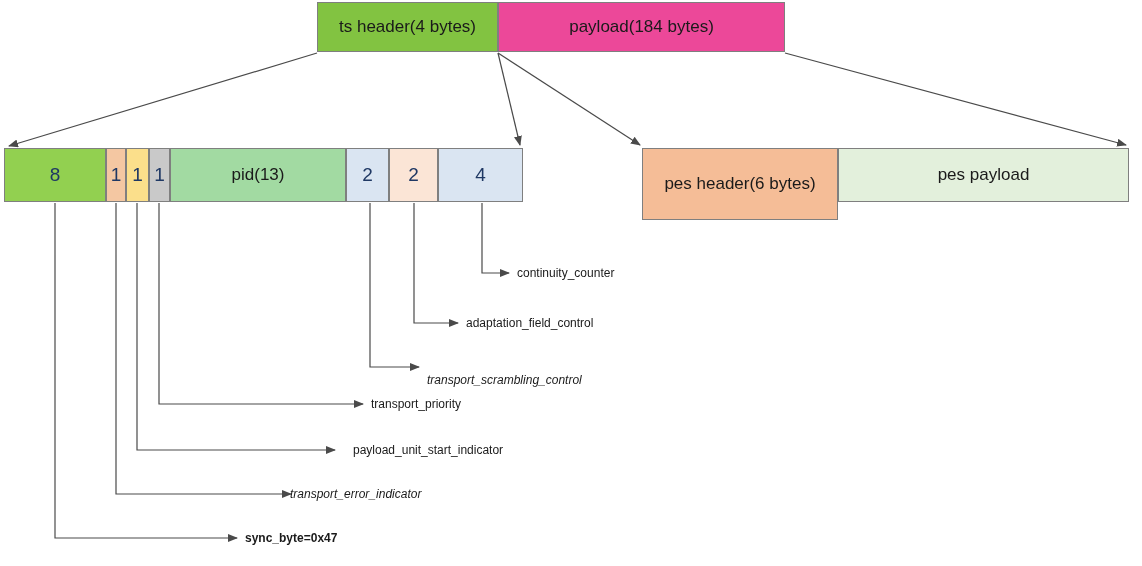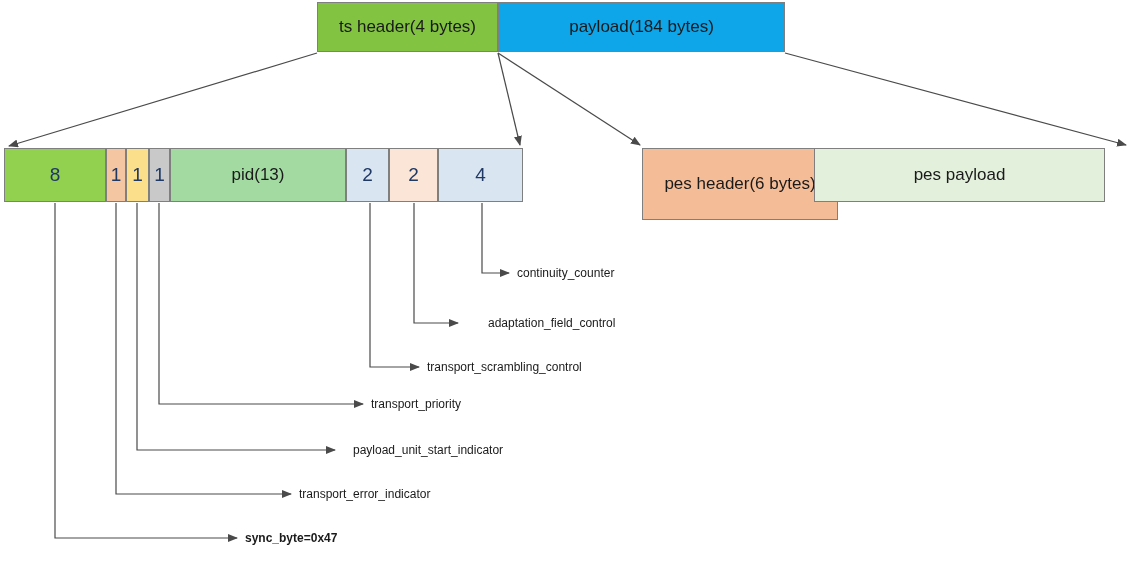--- a/index.html
+++ b/index.html
@@ -58,34 +58,34 @@
         <polyline points="414,203 414,323 458,323" fill="none" stroke="#4a4a4a" stroke-width="1.2" marker-end="url(#arrw)"></polyline>
         <polyline points="370,203 370,367 419,367" fill="none" stroke="#4a4a4a" stroke-width="1.2" marker-end="url(#arrw)"></polyline>
         <polyline points="159,203 159,404 363,404" fill="none" stroke="#4a4a4a" stroke-width="1.2" marker-end="url(#arrw)"></polyline>
         <polyline points="137,203 137,450 335,450" fill="none" stroke="#4a4a4a" stroke-width="1.2" marker-end="url(#arrw)"></polyline>
         <polyline points="116,203 116,494 291,494" fill="none" stroke="#4a4a4a" stroke-width="1.2" marker-end="url(#arrw)"></polyline>
         <polyline points="55,203 55,538 237,538" fill="none" stroke="#4a4a4a" stroke-width="1.2" marker-end="url(#arrw)"></polyline>
       </g>
   </svg>
   <div id="boxes-layer">
       <div class="box" style="left: 317px; top: 2px; width: 181px; height: 50px; background: rgb(130, 195, 65);">ts header(4 bytes)</div>
-      <div class="box" style="left: 498px; top: 2px; width: 287px; height: 50px; background: #0ea5e9;">payload(184 bytes)</div>
+      <div class="box" style="left: 498px; top: 2px; width: 287px; height: 50px; background: #ec4899;">payload(184 bytes)</div>
       <div class="box seg-number" style="left: 4px; top: 148px; width: 102px; height: 54px; background: rgb(146, 208, 80);">8</div>
       <div class="box seg-number" style="left: 106px; top: 148px; width: 20px; height: 54px; background: rgb(244, 199, 162);">1</div>
       <div class="box seg-number" style="left: 126px; top: 148px; width: 23px; height: 54px; background: rgb(251, 223, 139);">1</div>
       <div class="box seg-number" style="left: 149px; top: 148px; width: 21px; height: 54px; background: rgb(201, 201, 201);">1</div>
       <div class="box" style="left: 170px; top: 148px; width: 176px; height: 54px; background: rgb(162, 218, 162);">pid(13)</div>
       <div class="box seg-number" style="left: 346px; top: 148px; width: 43px; height: 54px; background: rgb(218, 229, 242);">2</div>
       <div class="box seg-number" style="left: 389px; top: 148px; width: 49px; height: 54px; background: rgb(251, 229, 214);">2</div>
       <div class="box seg-number" style="left: 438px; top: 148px; width: 85px; height: 54px; background: rgb(218, 229, 242);">4</div>
       <div class="box" style="left: 642px; top: 148px; width: 196px; height: 72px; background: rgb(245, 189, 151);">pes header(6 bytes)</div>
-      <div class="box" style="left: 814px; top: 148px; width: 291px; height: 54px; background: rgb(227, 240, 220);">pes payload</div>
+      <div class="box" style="left: 838px; top: 148px; width: 291px; height: 54px; background: rgb(227, 240, 220);">pes payload</div>
     </div>
   <div id="labels-layer">
       <span class="field-label" style="left: 517px; top: 273px;">continuity_counter</span>
-      <span class="field-label" style="left: 488px; top: 323px;">adaptation_field_control</span>
-      <span class="field-label" style="left: 427px; top: 367px;">transport_scrambling_control</span>
+      <span class="field-label" style="left: 466px; top: 323px;">adaptation_field_control</span>
+      <span class="field-label" style="left: 427px; top: 380px; font-style: italic;">transport_scrambling_control</span>
       <span class="field-label" style="left: 371px; top: 404px; text-align: right;">transport_priority</span>
       <span class="field-label" style="left: 353px; top: 450px;">payload_unit_start_indicator</span>
-      <span class="field-label" style="left: 299px; top: 494px;">transport_error_indicator</span>
+      <span class="field-label" style="left: 290px; top: 494px; font-style: italic;">transport_error_indicator</span>
       <span class="field-label" style="left: 245px; top: 538px; font-weight: bold;">sync_byte=0x47</span>
     </div>
 </div>
 
 </body></html>

